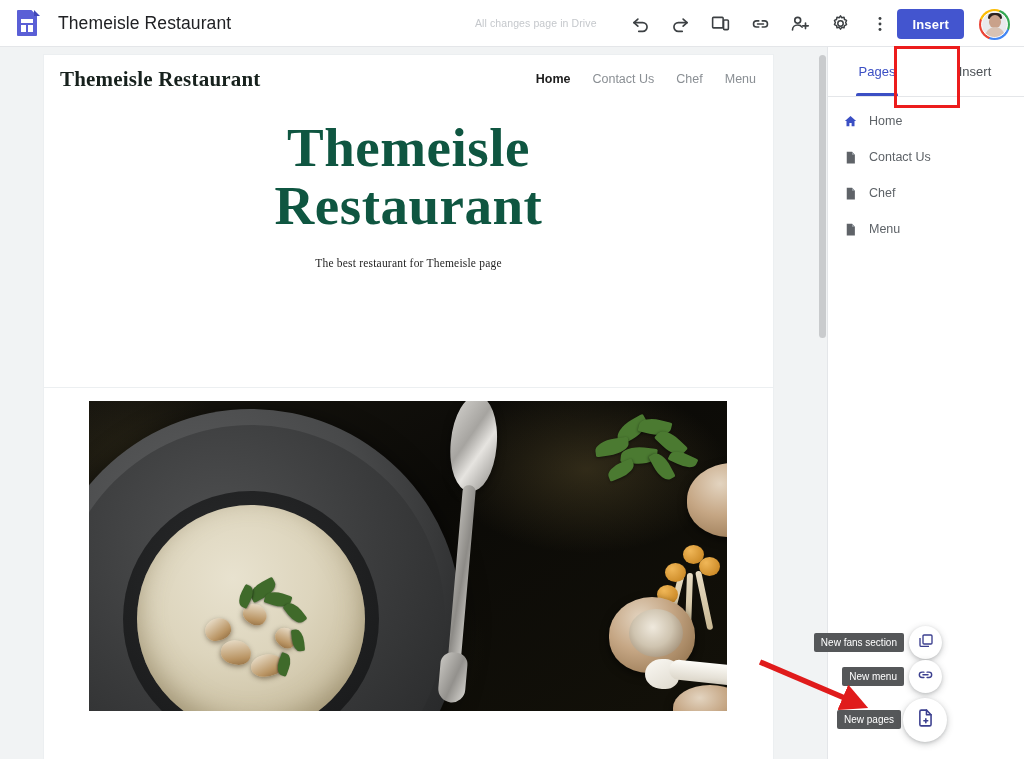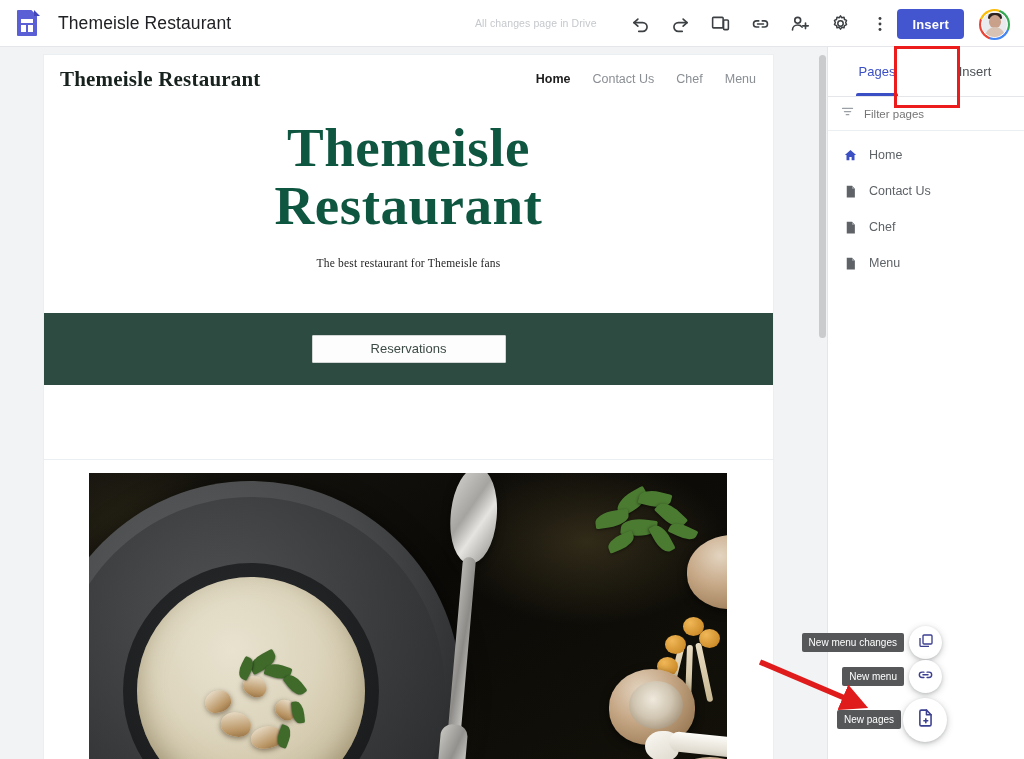--- a/index.html
+++ b/index.html
@@ -388,26 +388,23 @@
         <div class="site-nav">
           <span class="nav-link active">Home</span>
           <span class="nav-link">Contact Us</span>
           <span class="nav-link">Chef</span>
           <span class="nav-link">Menu</span>
         </div>
       </div>
 
       <div class="hero">
         <div class="hero-title">Themeisle Restaurant</div>
-        <div class="hero-sub">The best restaurant for Themeisle fans</div>
-      </div>
-
-      <div class="green-band">
-        <button class="reserve-btn">Reservations</button>
-      </div>
+        <div class="hero-sub">The best restaurant for Themeisle page</div>
+      </div>
+
 
       <div class="spacer-section"></div>
 
       <div class="photo-wrap">
         <div class="food-photo">
           <div class="fp-surface"></div>
 
           <div class="fp-bowl-outer">
             <div class="fp-bowl-rim">
               <div class="fp-bowl-inner"></div>
@@ -476,30 +473,20 @@
     </div>
   </div>
 
   <div class="panel">
     <div class="panel-tabs">
       <div class="ptab active">Pages</div>
       <div class="ptab">Insert</div>
       <div class="tab-highlight"></div>
     </div>
 
-    <div class="filter-row">
-      <span>
-        <svg width="15" height="15" viewBox="0 0 24 24" fill="none" stroke="#9aa0a6" stroke-width="2" stroke-linecap="round">
-          <path d="M4 7 H20"></path>
-            <path d="M7 12 H17"></path>
-            <path d="M10 17 H14"></path>
-        </svg>
-      </span>
-      <input class="filter-input" placeholder="Filter pages" style="">
-    </div>
 
     <div class="page-list">
       <div class="page-item">
         <span class="ico">
           <svg width="15" height="15" viewBox="0 0 24 24" fill="#3b4fc4">
             <path d="M12 3.2 L21 11 h-2.6 v8.6 h-4.6 v-5.2 h-3.6 v5.2 H5.6 V11 H3 z"></path>
           </svg>
         </span>
         <span class="lbl">Home</span>
       </div>
@@ -527,21 +514,21 @@
             <path d="M6 2.6 h8.4 L19 7.4 V21.4 H6 z" fill="#5f6368"></path>
             <path d="M14.4 2.6 L19 7.4 h-4.6 z" fill="#9aa0a6"></path>
           </svg>
         </span>
         <span class="lbl">Menu</span>
       </div>
     </div>
   </div>
 
   <div class="fab-area">
-    <div class="tip" style="right:120px; bottom:107px;">New menu changes</div>
+    <div class="tip" style="right:120px; bottom:107px;">New fans section</div>
     <div class="fab small" style="bottom:100px;">
       <span>
         <svg width="18" height="18" viewBox="0 0 24 24" fill="none" stroke="#3b3f8f" stroke-width="1.8" stroke-linejoin="round">
           <rect x="8" y="4" width="12" height="12" rx="1.4"></rect>
           <path d="M16 19.2 H5.6 a1.6 1.6 0 0 1 -1.6 -1.6 V8"></path>
         </svg>
       </span>
     </div>
 
     <div class="tip" style="right:120px; bottom:73px;">New menu</div>

